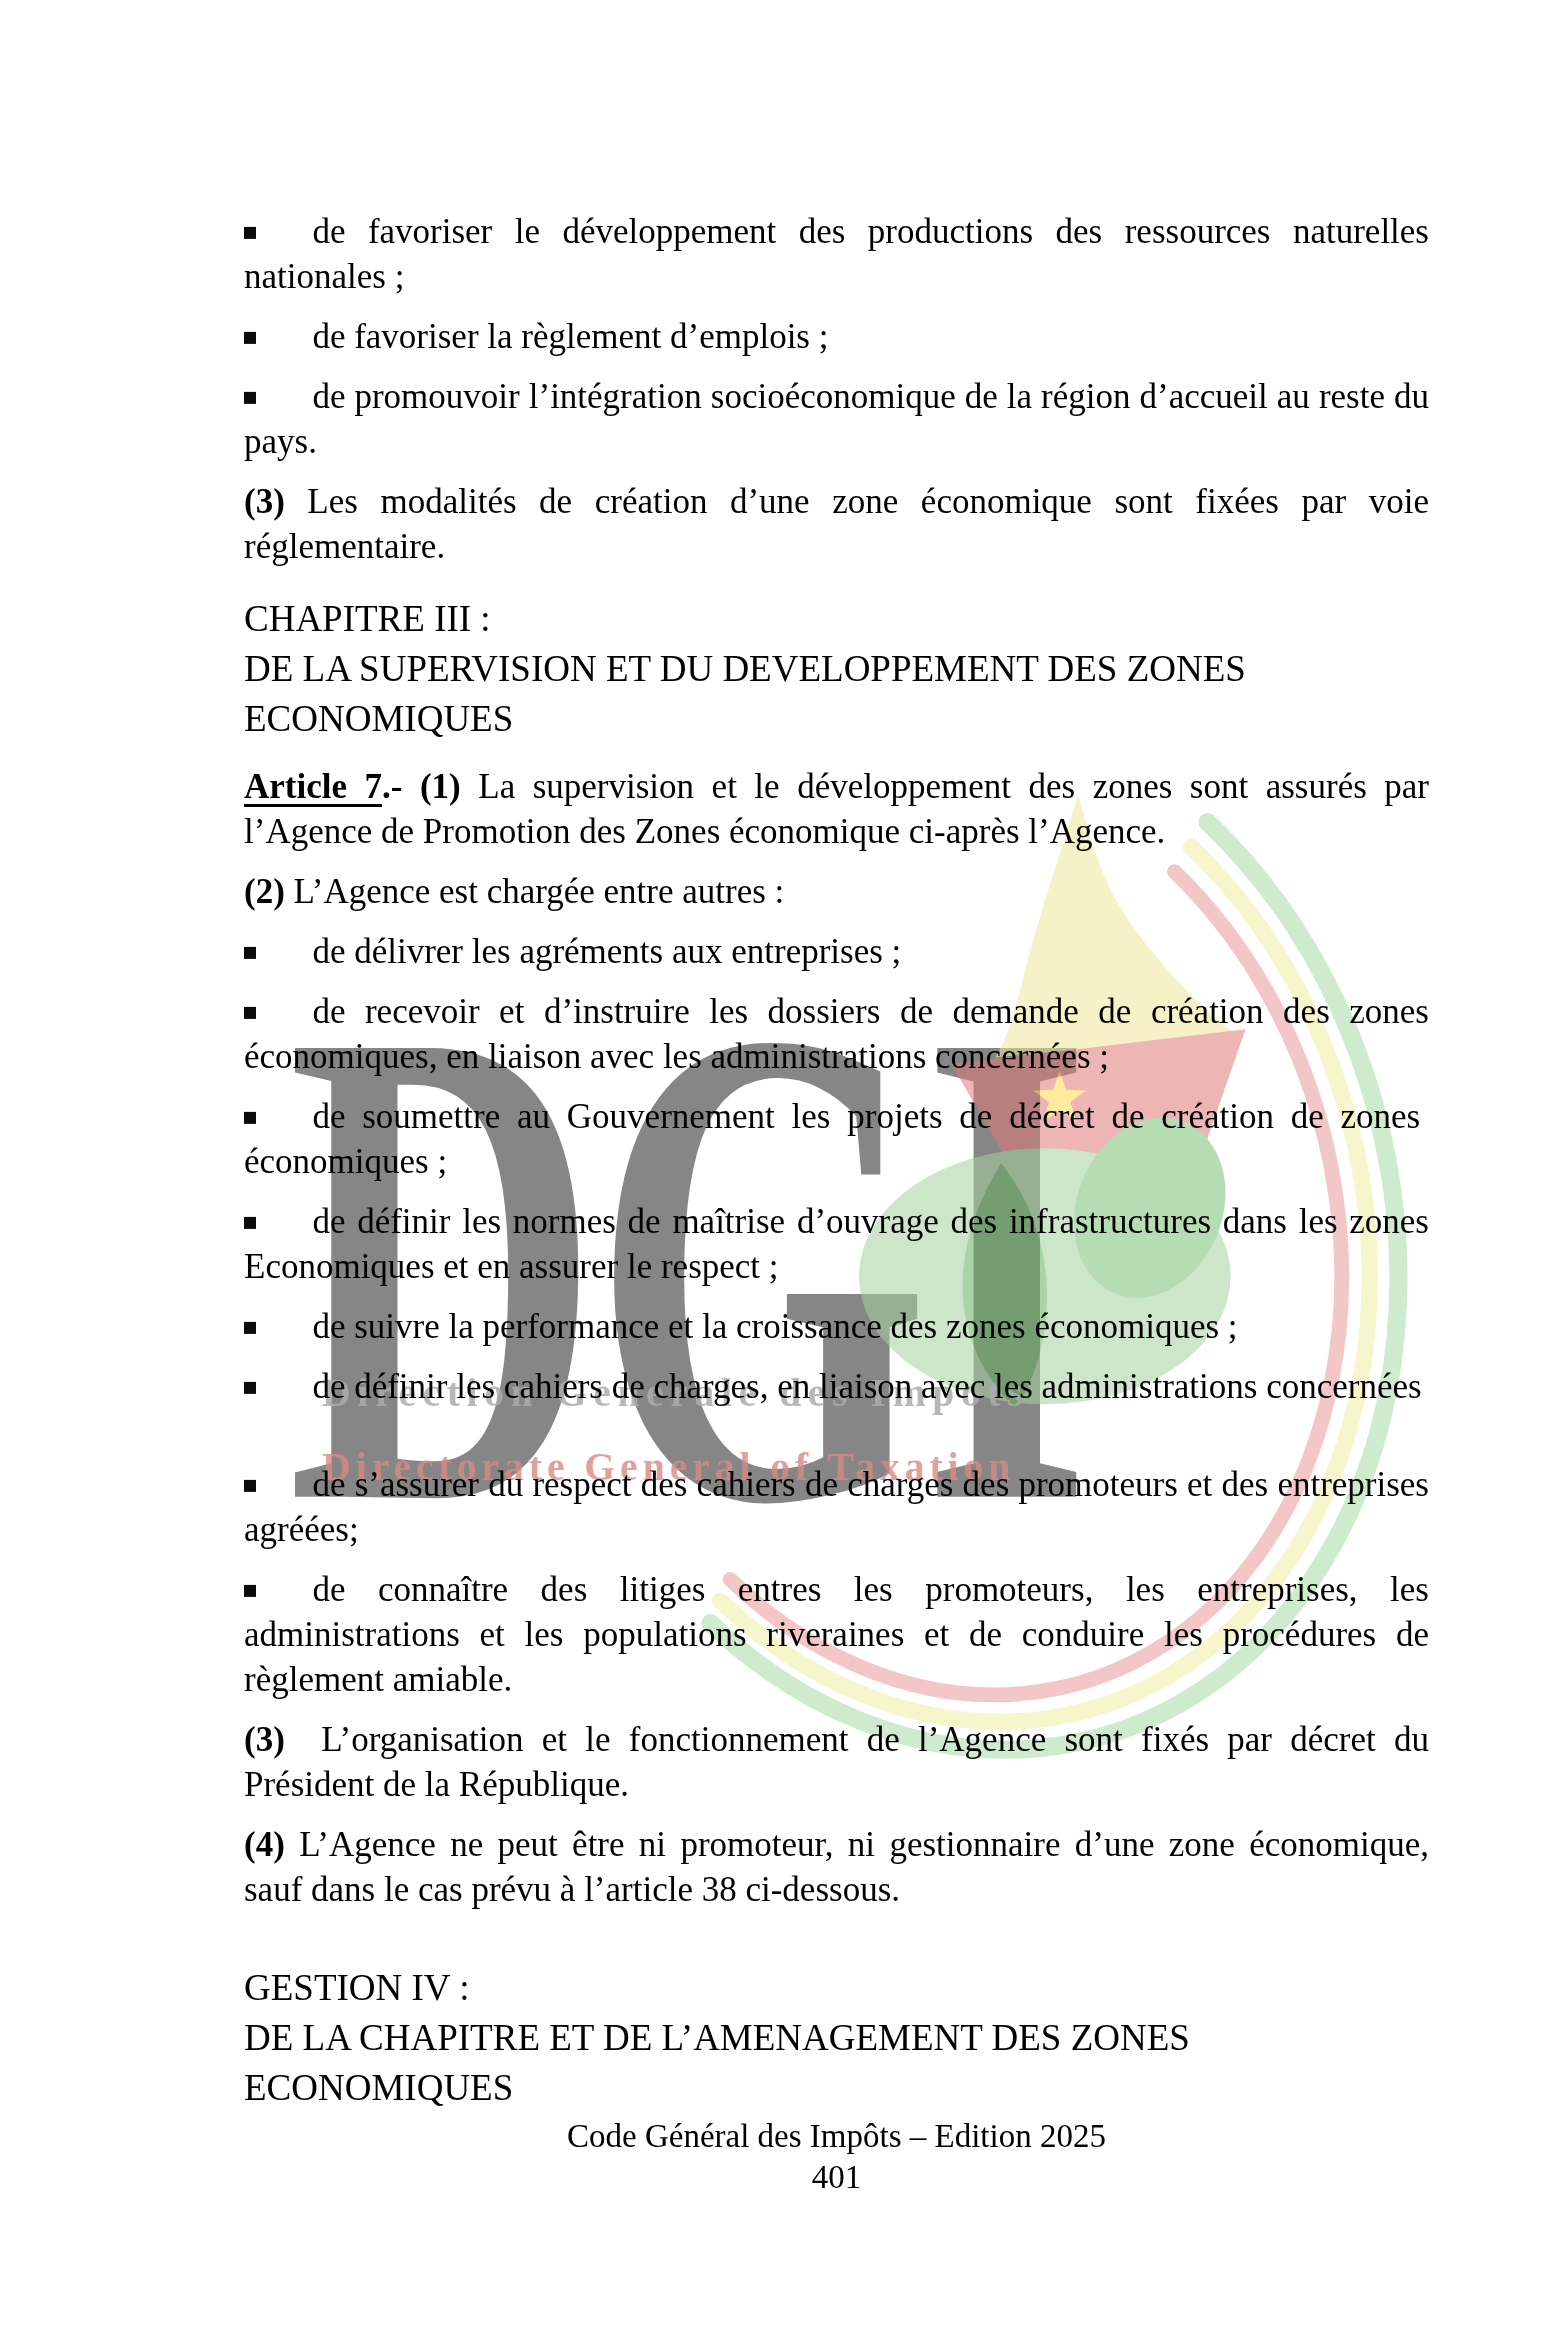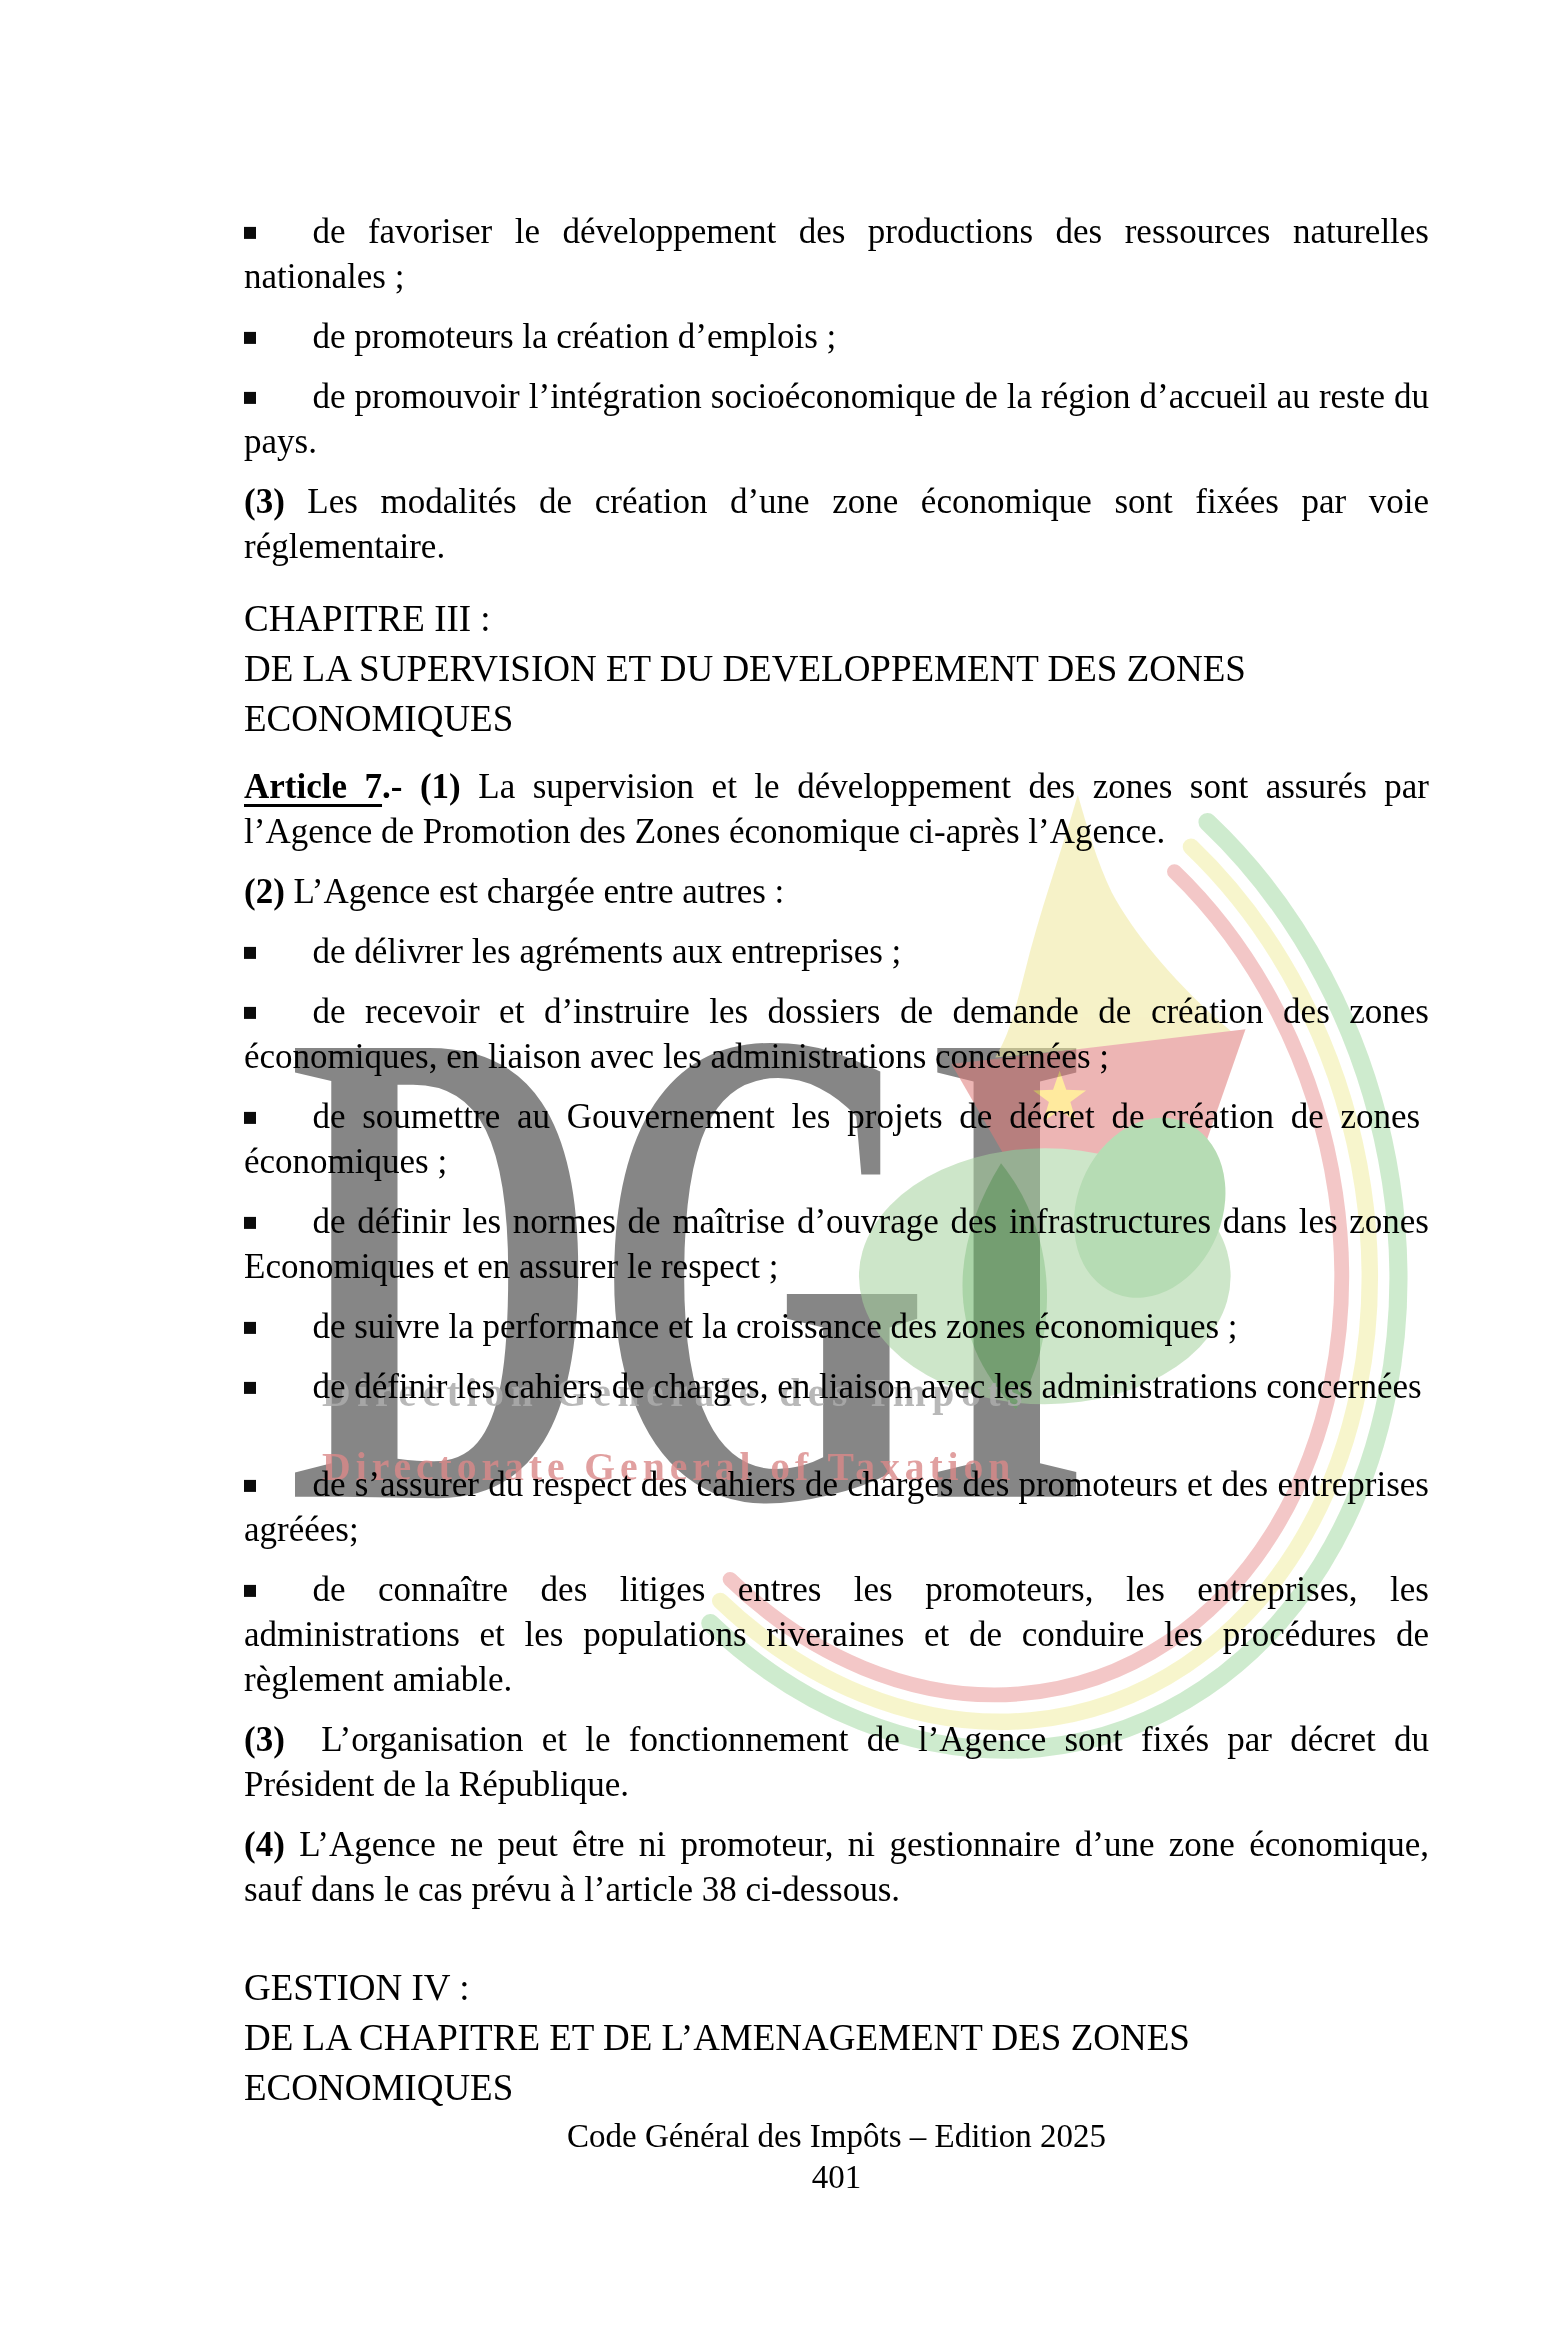--- a/index.html
+++ b/index.html
@@ -101,21 +101,21 @@
     <text x="390" y="1702" font-size="48" font-weight="bold" letter-spacing="8" fill="#ababab" fill-opacity="0.85">Direction Generale des Impots</text>
     <text x="390" y="1792" font-size="48" font-weight="bold" letter-spacing="6" fill="#d98888" fill-opacity="0.8">Directorate General of Taxation</text>
   </svg>
 
   <div class="content">
 
     <p class="bullet first">
       <span class="bsq"></span><span>de favoriser le développement des productions des ressources naturelles nationales ;</span>
     </p>
     <p class="bullet">
-      <span class="bsq"></span><span>de promoteurs la création d’emplois ;</span>
+      <span class="bsq"></span><span>de favoriser la règlement d’emplois ;</span>
     </p>
     <p class="bullet">
       <span class="bsq"></span><span>de promouvoir l’intégration socioéconomique de la région d’accueil au reste du pays.</span>
     </p>
 
     <p>
       <span class="b">(3)</span><span> Les modalités de création d’une zone économique sont fixées par voie réglementaire.</span>
     </p>
 
     <div class="heading">

